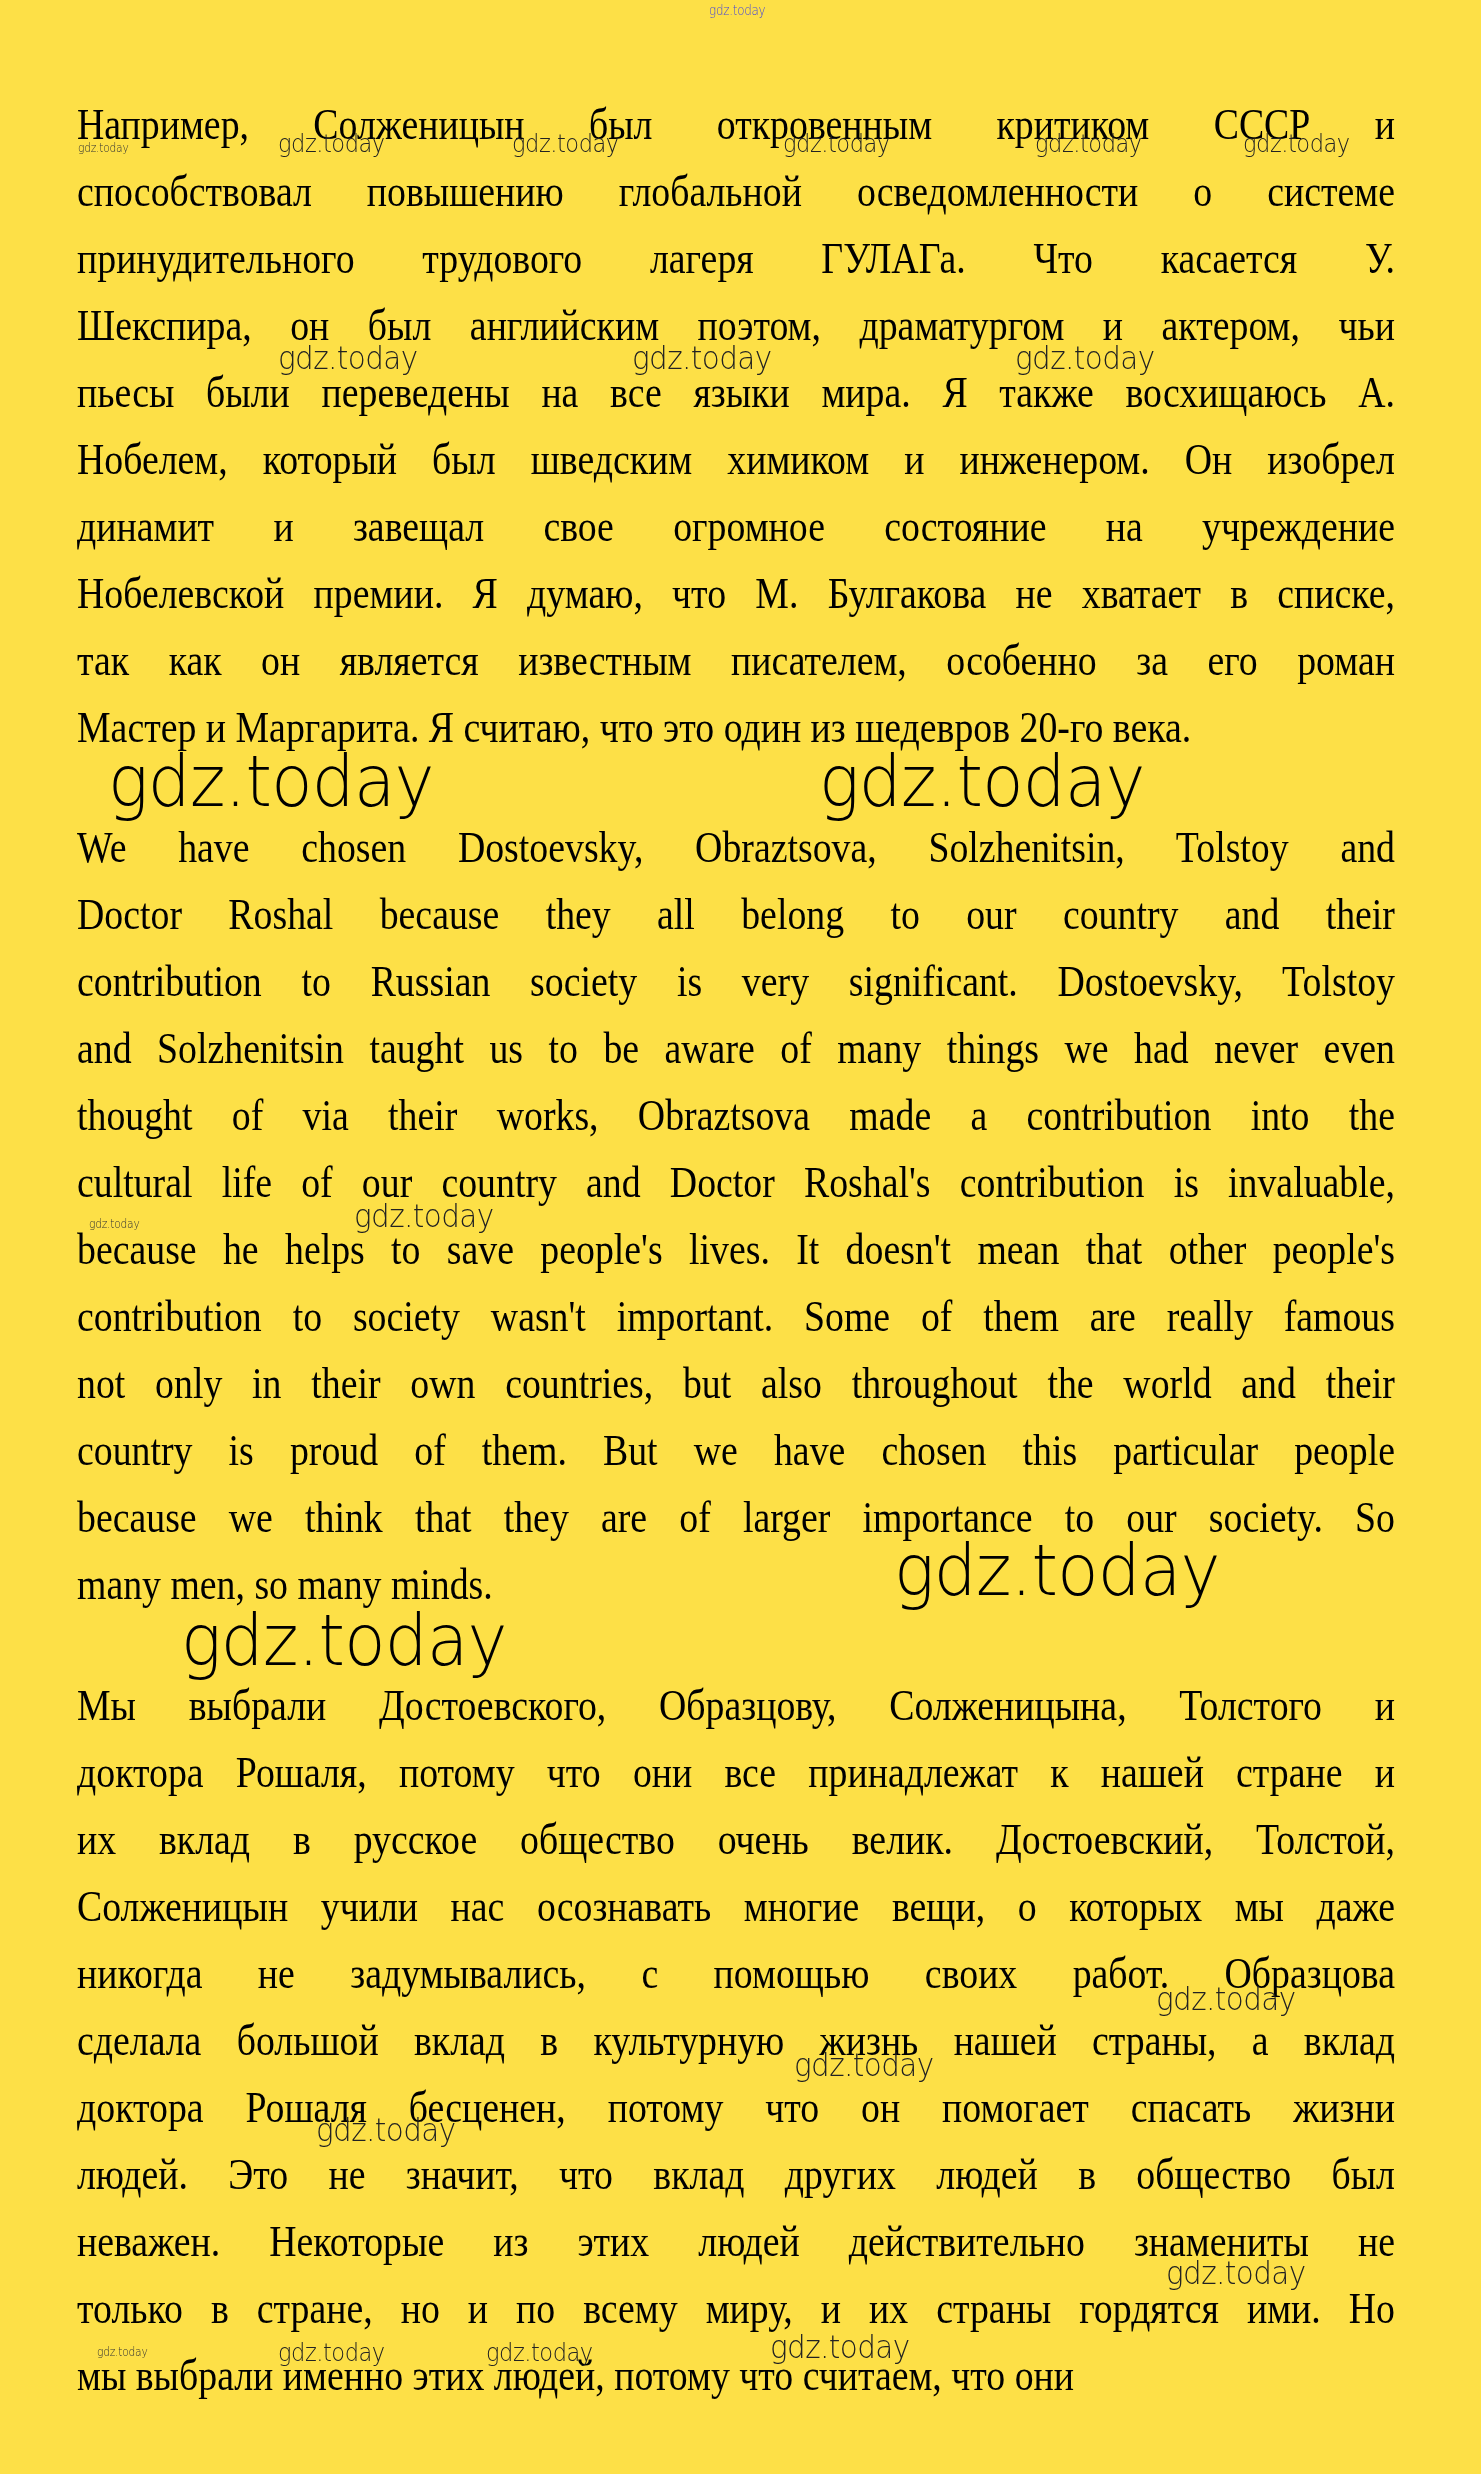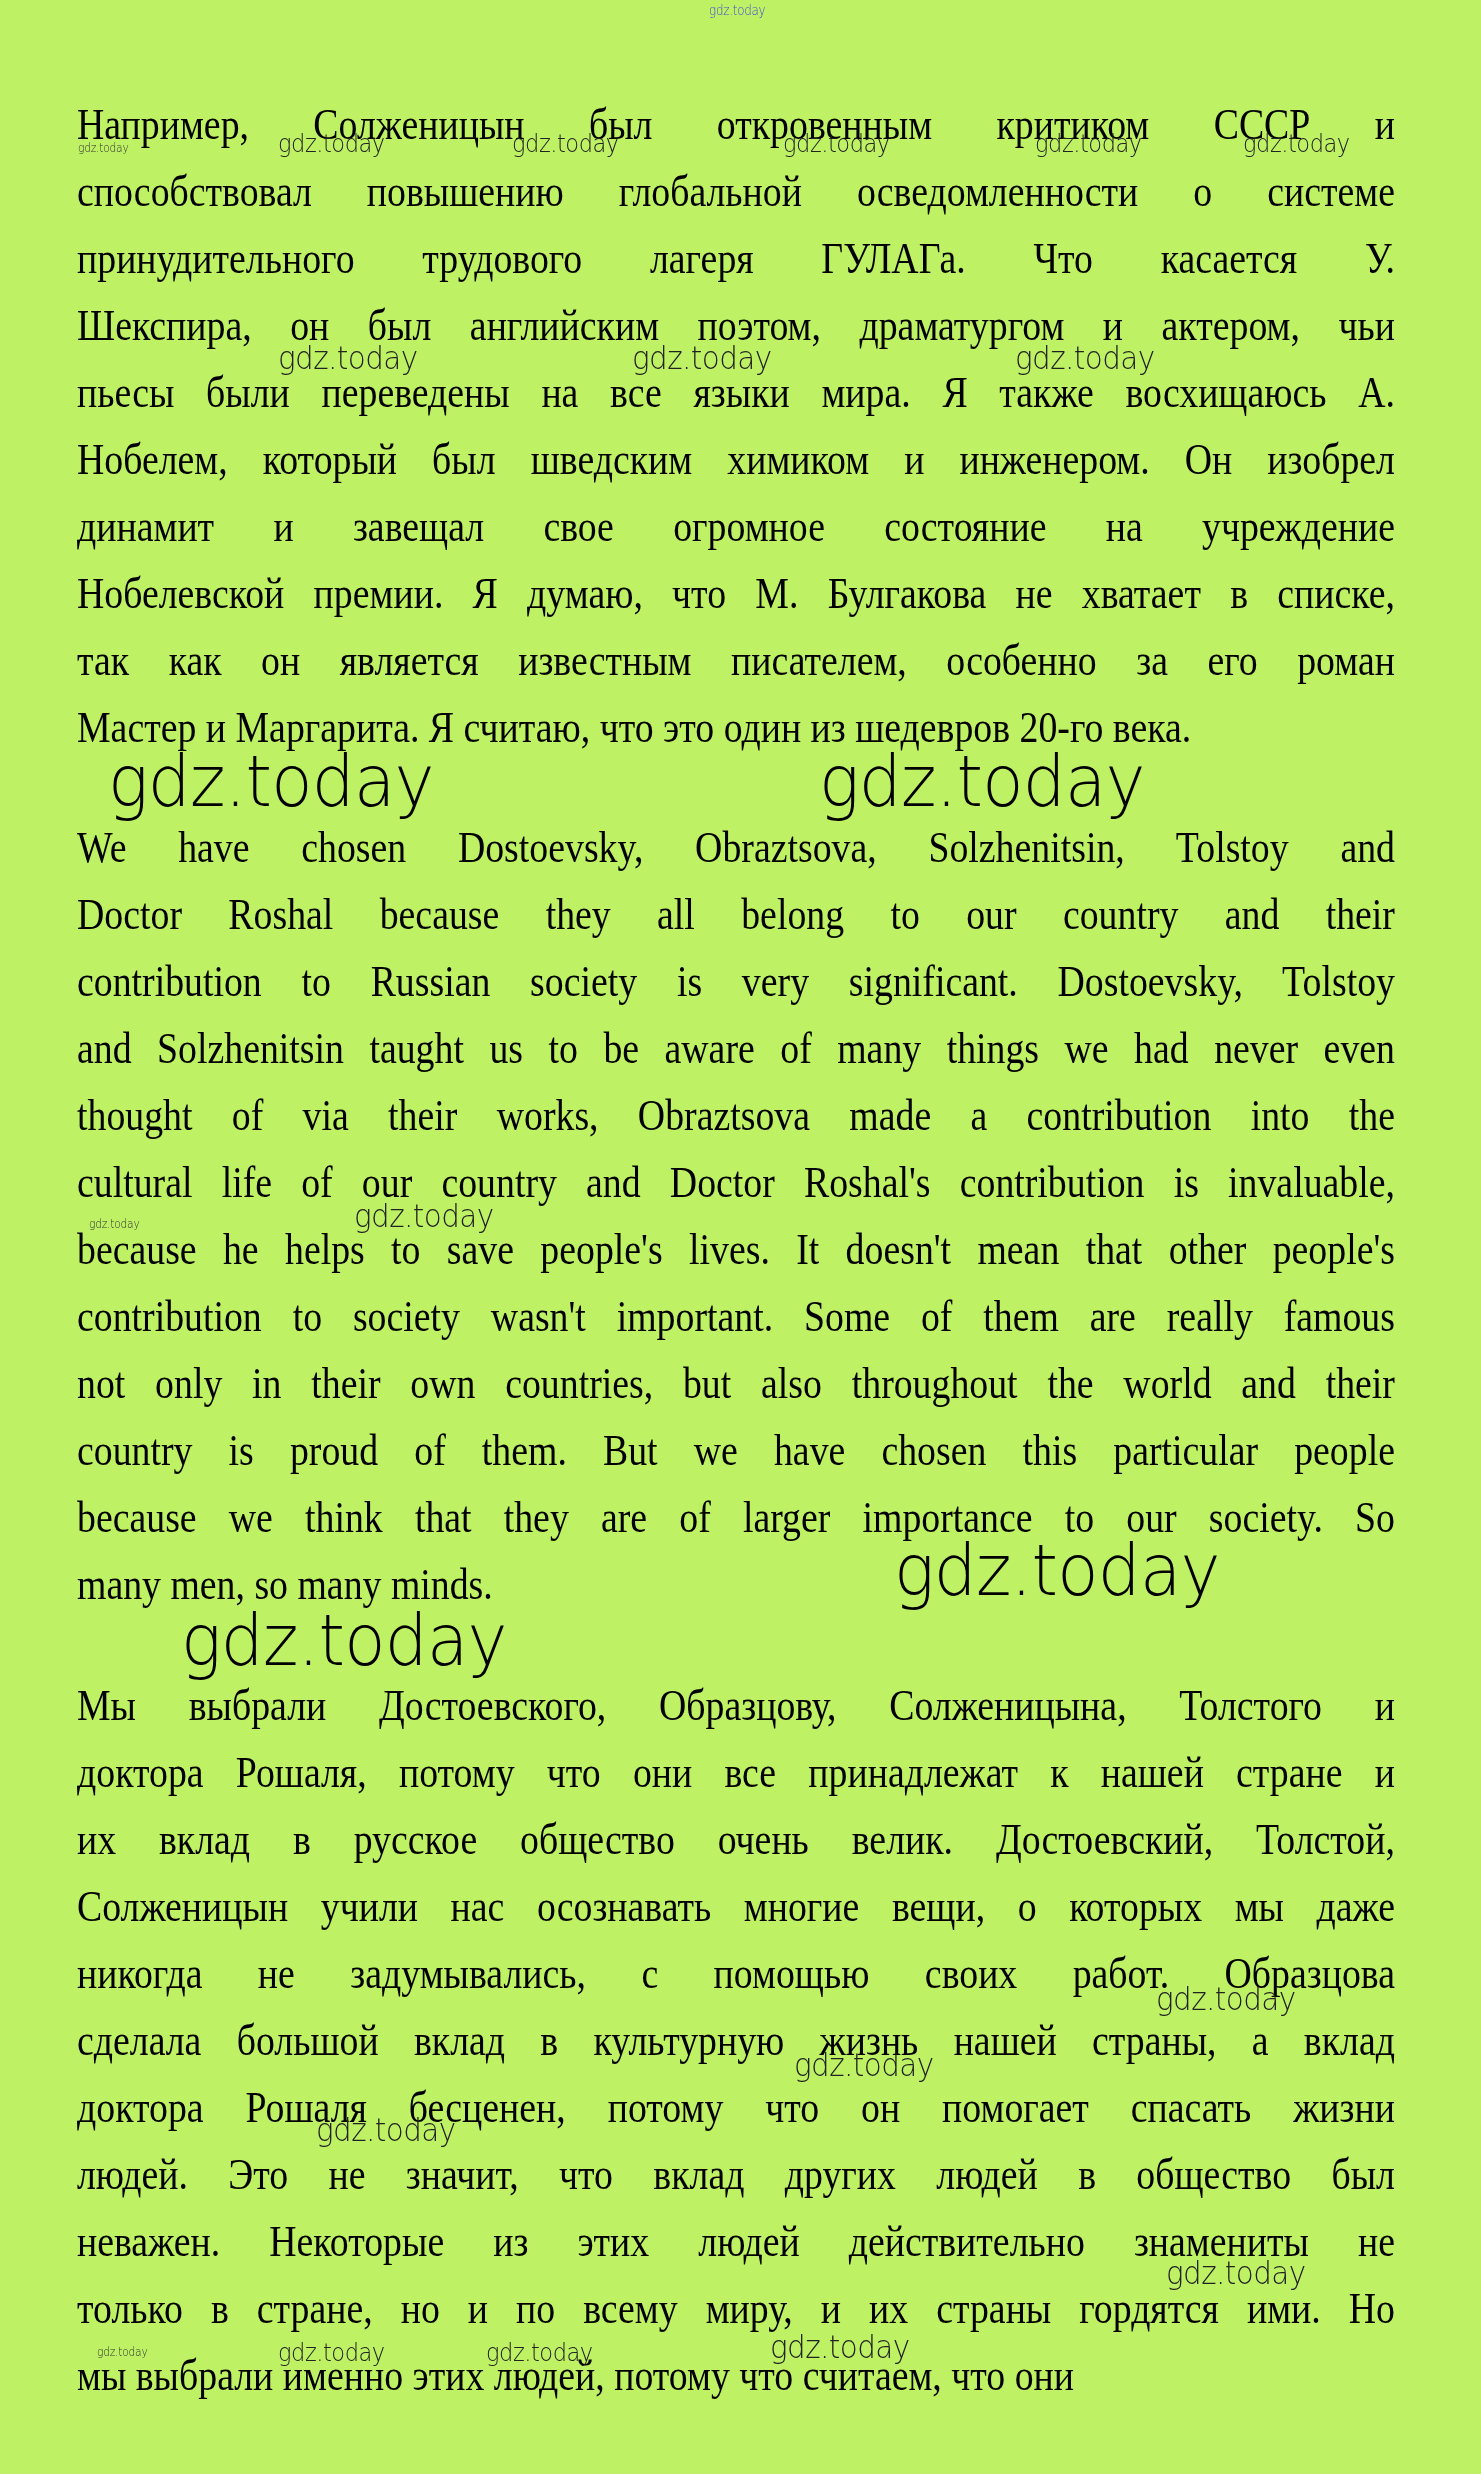--- a/index.html
+++ b/index.html
@@ -1,17 +1,17 @@
 <!DOCTYPE html>
 <html style="font-size:12.3px"><head>
 <meta charset="utf-8">
 <style>
   html, body { margin: 0; padding: 0; background: #ffffff; }
   body { width: 1482px; height: 2475px; position: relative; overflow: hidden; }
-  .page { position: absolute; left: 0; top: 0; width: 1482px; height: 2475px; background: #bef264; }
+  .page { position: absolute; left: 0; top: 0; width: 1482px; height: 2475px; background: #fde047; }
   .para {
     position: absolute; left: 77px; width: 1318px;
     font-family: "Liberation Serif", "DejaVu Serif", serif;
     font-size: 45px; line-height: 67px; color: #000;
     text-align: justify; text-align-last: auto;
     transform: scaleX(0.84); transform-origin: 0 0;
   }
   .para .ln { display: block; white-space: nowrap; text-align: justify; text-align-last: justify; height: 67px; width: 1569px; }
   .para .ln.last { text-align-last: left; }
   .wm {

